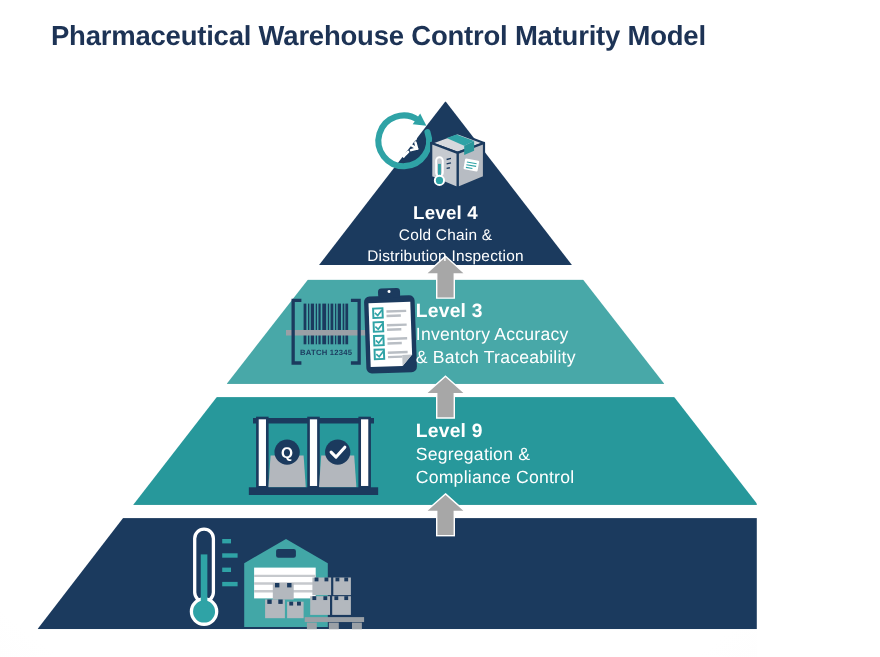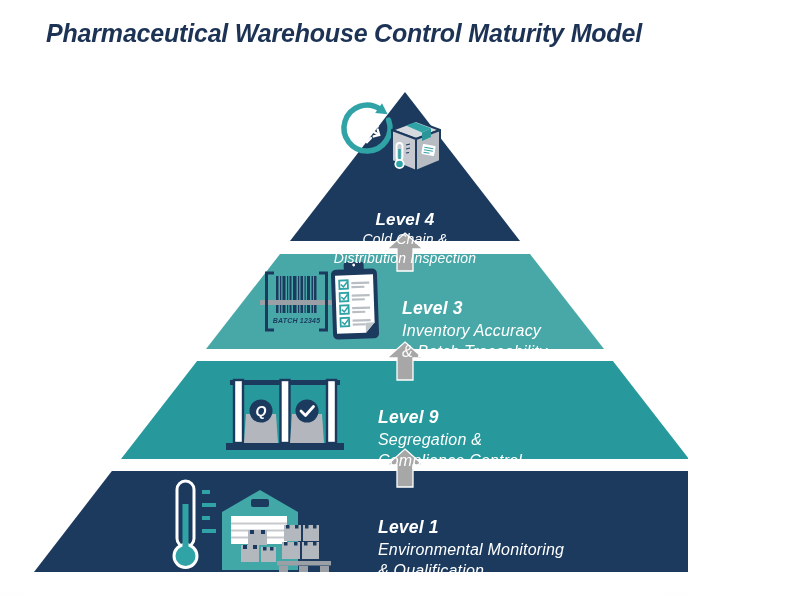--- a/index.html
+++ b/index.html
@@ -1,20 +1,19 @@
 <!DOCTYPE html>
 <html><head>
 <meta charset="utf-8">
 <style>
   html,body { margin:0; padding:0; }
   .canvas {
     position:relative; width:688px; height:597px; overflow:hidden;
     font-family:"Liberation Sans", sans-serif;
     background: radial-gradient(115% 115% at 50% 45%, #ffffff 60%, #fbfbfb 80%, #e9e9e9 100%);
-    font-style: italic;
   }
   .title {
     position:absolute; top:19px; left:0; width:100%;
     text-align:center; font-size:25px; font-weight:700; letter-spacing:-0.2px;
     color:#1d3355; margin:0;
   }
   .subtitle {
     position:absolute; top:56px; left:0; width:100%;
     text-align:center; font-size:17px; font-weight:600; color:#1d3355; margin:0;
   }
@@ -25,24 +24,24 @@
   .band-l1 { left:34px;  top:471px; width:742px; height:101px; clip-path:polygon(10.5% 0, 89.5% 0, 100% 100%, 0 100%); }
   .arrow { position:absolute; left:386px; width:38px; height:40px; }
   .arrow-1 { top:232px; } .arrow-2 { top:341px; } .arrow-3 { top:448px; }
   .icon { position:absolute; }
   .icon-l4 { left:336px; top:99px; }
   .icon-l3 { left:260px; top:261px; }
   .icon-l2 { left:226px; top:374px; }
   .icon-l1 { left:168px; top:478px; }
   .lvl-text { position:absolute; color:#ffffff; }
   .t4 { left:280px; top:183px; width:250px; text-align:center; }
-  .t3 { left:378px; top:271px;padding-left:24px; }
+  .t3 { left:378px; top:271px; }
   .t2 { left:378px; top:380px; }
   .t1 { left:378px; top:490px; }
-  .lvl-label { font-size:17.5px; font-weight:700; line-height:23px; letter-spacing:0.2px;margin-top:26px; }
+  .lvl-label { font-size:17.5px; font-weight:700; line-height:23px; letter-spacing:0.2px; }
   .lvl-line  { font-size:16px; line-height:21px; letter-spacing:0.2px; }
   .t4 .lvl-label { font-size:17px; line-height:21px; }
   .t4 .lvl-line  { font-size:14px; line-height:19px; }
 </style>
 </head>
 <body>
 
 <div class="canvas">
 
   <h1 class="title">Pharmaceutical Warehouse Control Maturity Model</h1>
@@ -256,19 +255,14 @@
   <div class="lvl-text t3">
     <div class="lvl-label">Level 3</div>
     <div class="lvl-line">Inventory Accuracy</div>
     <div class="lvl-line">&amp; Batch Traceability</div>
   </div>
   <div class="lvl-text t2">
     <div class="lvl-label">Level 9</div>
     <div class="lvl-line">Segregation &amp;</div>
     <div class="lvl-line">Compliance Control</div>
   </div>
-  <div class="lvl-text t1">
-    <div class="lvl-label">Level 1</div>
-    <div class="lvl-line">Environmental Monitoring</div>
-    <div class="lvl-line">&amp; Qualification</div>
-  </div>
 
 </div>
 
 </body></html>

